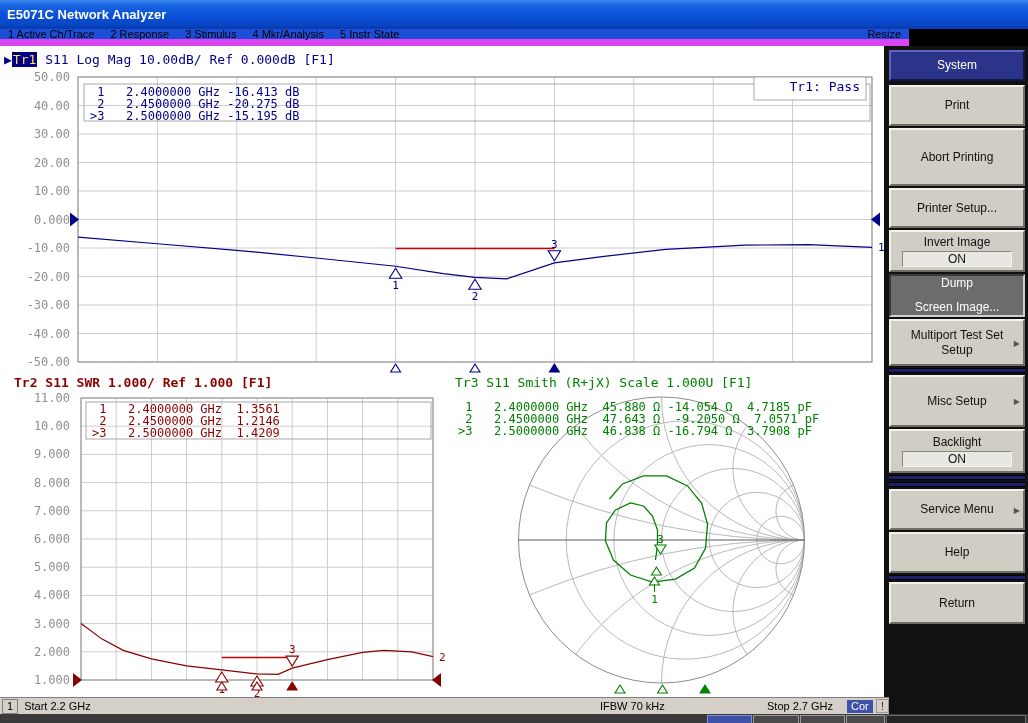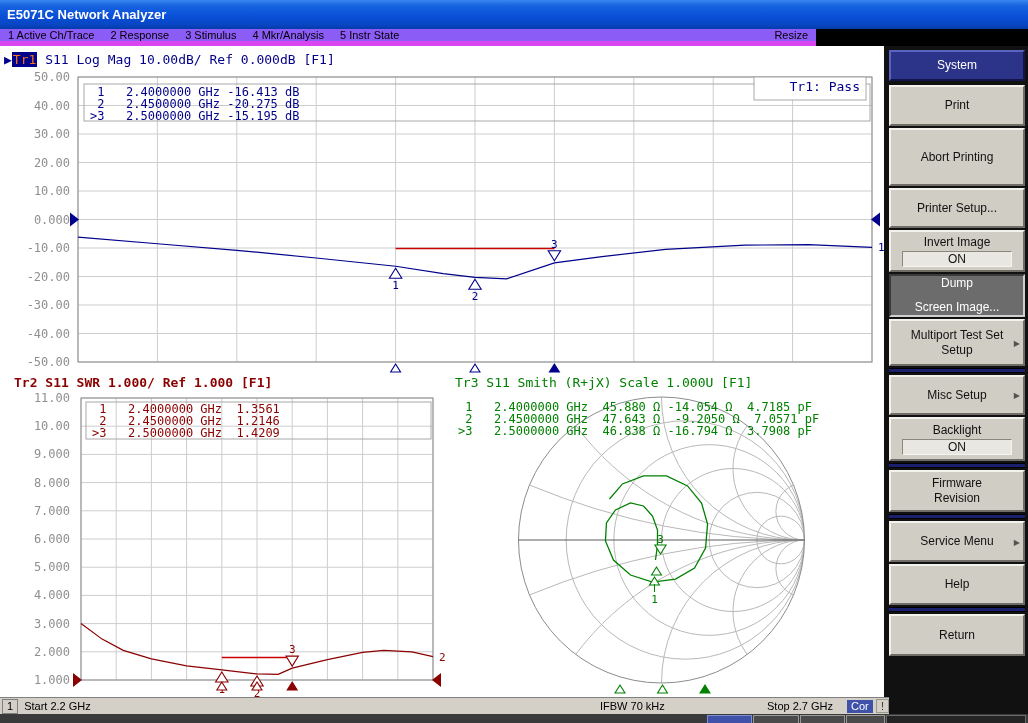--- a/index.html
+++ b/index.html
@@ -2,30 +2,30 @@
 <html><head>
 <meta charset="utf-8">
 <style>
   html,body{margin:0;padding:0;background:#000;}
   #screen{position:relative;width:1028px;height:723px;background:#000;overflow:hidden;
     font-family:"Liberation Sans",sans-serif;padding-left:33px;-webkit-font-smoothing:none;}
   
   #titlebar{position:absolute;left:0;top:0;width:1028px;height:29px;
     background:linear-gradient(#3a86f0 0%,#1663e0 20%,#0a50d8 55%,#0846c4 85%,#063ba8 100%);
     color:#fff;font-weight:bold;font-size:13px;line-height:29px;padding-left:7px;box-sizing:border-box;}
-  #menubar{position:absolute;left:0;top:29px;width:816px;height:17px;background:#8b5cf6;
-    border-bottom:5px solid #d946ef;font-size:11px;color:#000;display:flex;align-items:center;box-sizing:border-box;}
+  #menubar{position:absolute;left:0;top:29px;width:909px;height:17px;background:#1d4ed8;
+    border-bottom:7px solid #d946ef;font-size:11px;color:#000;display:flex;align-items:center;box-sizing:border-box;}
   #menubar .mi{padding:0 8px;}
   #menubar .resize{margin-left:auto;padding:0 8px;}
   
   #main{position:absolute;left:0;top:46px;width:884px;height:651px;background:#fff;}
   #plots{position:absolute;left:0;top:0;}
   .mono{font-family:"DejaVu Sans Mono",monospace;white-space:pre;}
   .hdr1{position:absolute;left:4px;top:6px;font-size:13px;color:#00008b;}
-  .chip{background:#00008b;color:#f97316;padding:0 1px;}
+  .chip{background:#00008b;color:#fde047;padding:0 1px;}
   .hdr2{position:absolute;left:14px;top:329px;font-size:13px;color:#8b0000;font-weight:bold;}
   .hdr3{position:absolute;left:455px;top:329px;font-size:13px;color:#008000;}
   .mrow{position:absolute;font-size:12px;line-height:12px;}
   .c-navy{color:#00008b}.c-maroon{color:#8b0000}.c-green{color:#008000}
   .ylab{position:absolute;width:62px;text-align:right;font-size:12px;color:#8f8f8f;
     font-family:"DejaVu Sans Mono",monospace;line-height:14px;}
   .pass{position:absolute;left:760px;top:33px;width:100px;text-align:right;font-size:13px;color:#00008b;}
   
   #sidebar{position:absolute;left:884px;top:46px;width:144px;height:677px;background:#111;}
   .sbtn{position:relative;margin:0 3px 2px 5px;background:#d0cdc4;color:#111;
@@ -240,33 +240,29 @@
     <div class="sbtn pressed" style="height:43px">
       <span>Dump</span>
       <span>Screen Image...</span>
     </div>
     <div class="sbtn" style="height:47px">
       <span>Multiport Test Set</span>
       <span>Setup</span>
       <span class="arrow">▶</span>
     </div>
     <div class="sep"></div>
-    <div class="sbtn" style="height:40px">
+    <div class="sbtn" style="height:52px">
       <span>Misc Setup</span>
       <span class="arrow">▶</span>
     </div>
     <div class="sbtn" style="height:44px">
       <span>Backlight</span>
       <span class="onbox">ON</span>
     </div>
     <div class="sep"></div>
-    <div class="sbtn" style="height:42px">
-      <span>Firmware</span>
-      <span>Revision</span>
-    </div>
     <div class="sep"></div>
     <div class="sbtn" style="height:41px">
       <span>Service Menu</span>
       <span class="arrow">▶</span>
     </div>
     <div class="sbtn" style="height:41px">Help</div>
     <div class="sep"></div>
     <div class="sbtn" style="height:42px">Return</div>
   </div>
 

